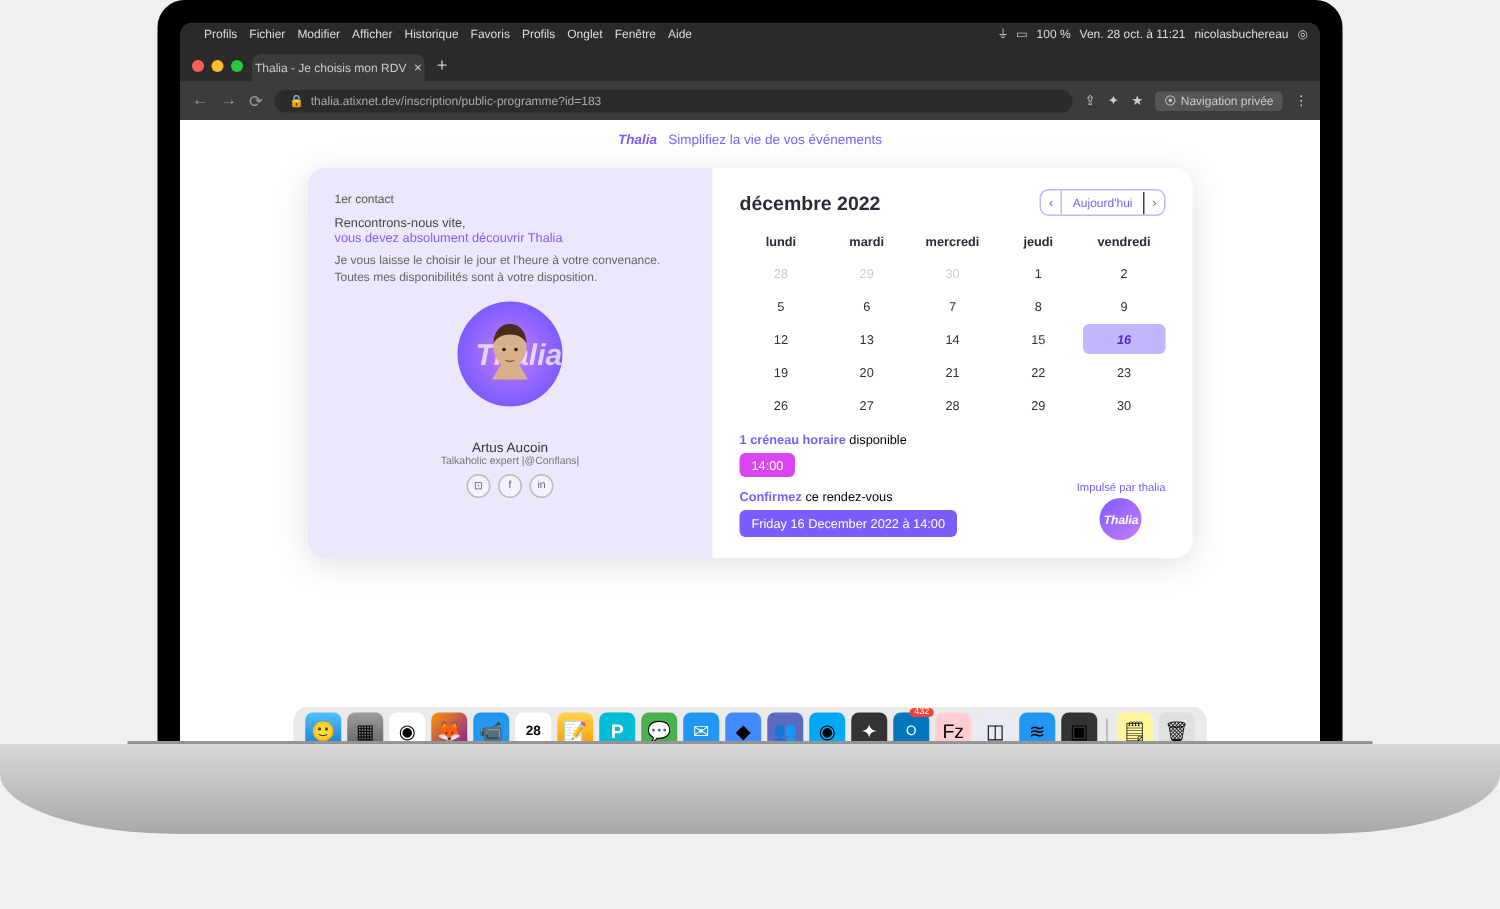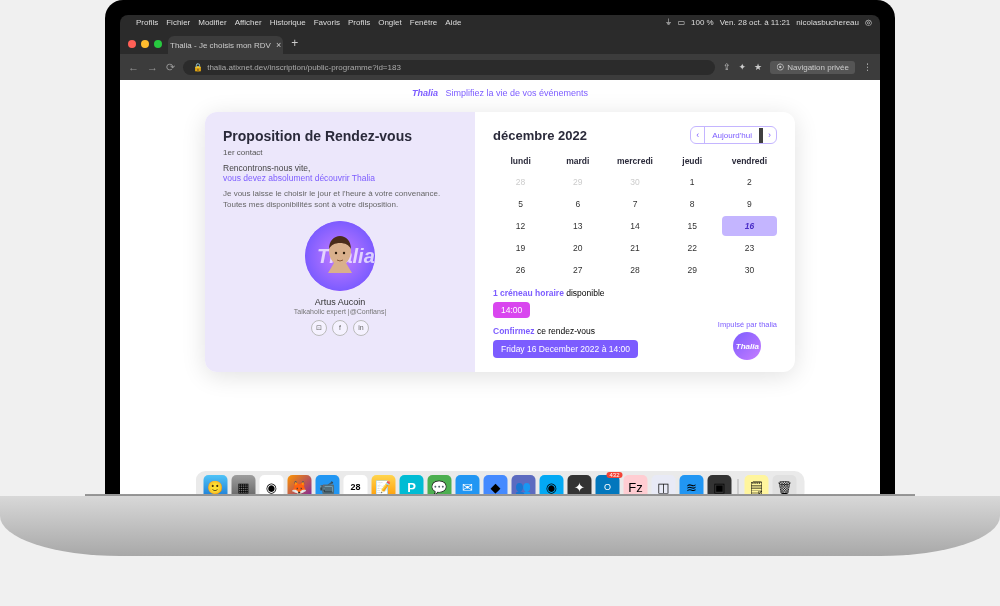--- a/index.html
+++ b/index.html
@@ -50,32 +50,32 @@
     .card-left { width: 270px; background: #ece7fb; padding: 16px 18px; }
     .card-title { font-size: 14px; font-weight: 700; color: #2a2a3a; margin-bottom: 4px; }
     .card-sub { font-size: 8px; color: #555; margin-bottom: 6px; }
     .intro-1 { font-size: 8.5px; color: #444; }
     .intro-2 { font-size: 8.5px; color: #7c5cff; margin-bottom: 6px; }
     .intro-3 { font-size: 8px; color: #666; line-height: 1.35; margin-bottom: 10px; }
     
     .avatar-wrap { display: flex; flex-direction: column; align-items: center; }
     .avatar { width: 70px; height: 70px; border-radius: 50%; background: linear-gradient(135deg, #7c5cff, #c77dff); display: flex; align-items: center; justify-content: center; overflow: hidden; position: relative; }
     .avatar svg { width: 100%; height: 100%; }
-    .person-name { font-size: 9px; color: #333; margin-top: 6px; }
+    .person-name { font-size: 9px; color: #333; margin-top: 22px; }
     .person-role { font-size: 7px; color: #777; margin-top: 1px; }
     .social-row { display: flex; gap: 5px; margin-top: 5px; }
     .social-btn { width: 16px; height: 16px; border: 1px solid #bbb; border-radius: 50%; display: flex; align-items: center; justify-content: center; font-size: 7px; color: #666; cursor: pointer; background: #f5f2ff; }
     
     .card-right { flex: 1; padding: 14px 18px; position: relative; }
     .cal-header { display: flex; justify-content: space-between; align-items: center; margin-bottom: 8px; }
     .cal-month { font-size: 13px; font-weight: 600; color: #2a2a3a; }
     .cal-nav { display: flex; gap: 0; align-items: center; border: 1px solid #c4b5ff; border-radius: 6px; overflow: hidden; }
     .cal-nav-btn { font-size: 9px; color: #7c5cff; padding: 3px 5px; cursor: pointer; border-right: 1px solid #c4b5ff; }
     .cal-nav-btn:last-child { border-right: none; }
-    .cal-today { font-size: 8px; color: #7c5cff; padding: 3px 7px; cursor: pointer; border-right: 4px solid #404040; }
+    .cal-today { font-size: 8px; color: #7c5cff; padding: 3px 7px; cursor: pointer; border-right: 1px solid #404040; }
     
     .cal-grid { display: grid; grid-template-columns: repeat(5, 1fr); gap: 2px; font-size: 8.5px; }
     .cal-dow { color: #2a2a3a; font-weight: 600; text-align: center; padding: 4px 0; }
     .cal-day { text-align: center; padding: 5px 0; color: #333; cursor: pointer; border-radius: 4px; }
     .cal-day.other { color: #ccc; }
     .cal-day.selected { background: #c4b5ff; color: #4a2dc7; font-weight: 600; font-style: italic; }
     
     .slot-label { font-size: 8.5px; margin-top: 8px; }
     .slot-label .accent { color: #7c5cff; font-weight: 600; }
     .time-chip { display: inline-block; background: #d946ef; color: #fff; font-size: 8.5px; padding: 3px 8px; border-radius: 4px; margin-top: 4px; cursor: pointer; }
@@ -180,21 +180,20 @@
 
       <div class="page">
         <div class="page-header">
           <span class="thalia-brand">Thalia</span>
           &nbsp;
           <span class="tagline">Simplifiez la vie de vos événements</span>
         </div>
 
         <div class="card">
           <div class="card-left">
-            <div class="card-title">Proposition de Rendez-vous</div>
             <div class="card-sub">1er contact</div>
             <div class="intro-1">Rencontrons-nous vite,</div>
             <div class="intro-2">vous devez absolument découvrir Thalia</div>
             <div class="intro-3">Je vous laisse le choisir le jour et l'heure à votre convenance. Toutes mes disponibilités sont à votre disposition.</div>
             <div class="avatar-wrap">
               <div class="avatar">
                 <svg viewBox="0 0 70 70">
                   <defs>
                     <radialGradient id="bg" cx="50%" cy="50%">
                         <stop offset="0%" stop-color="#c77dff"></stop>

